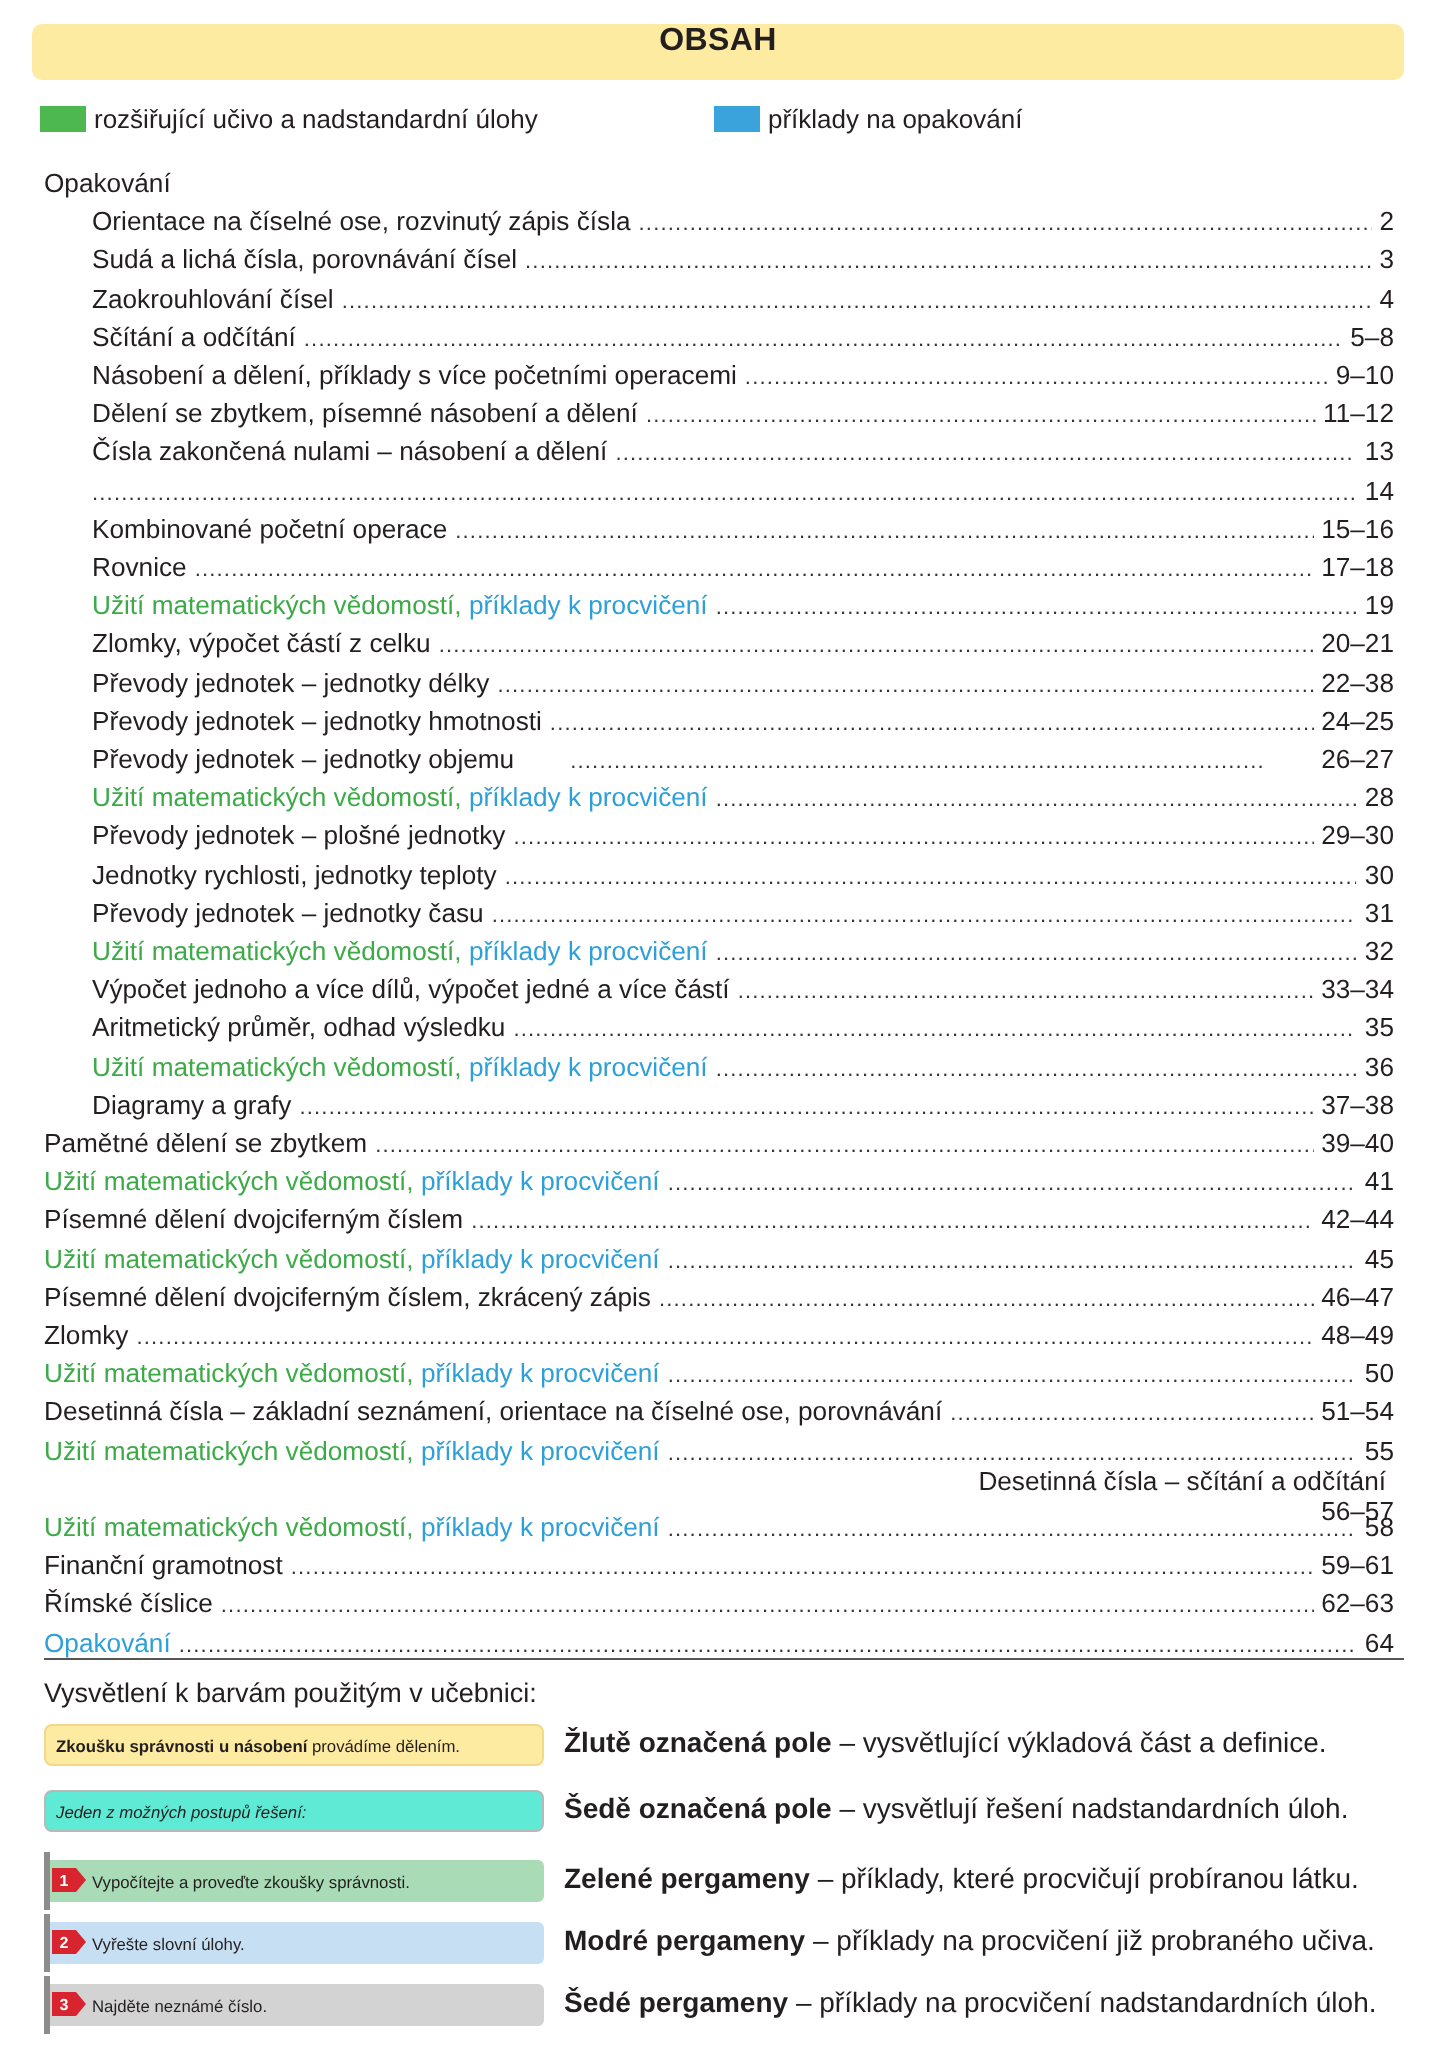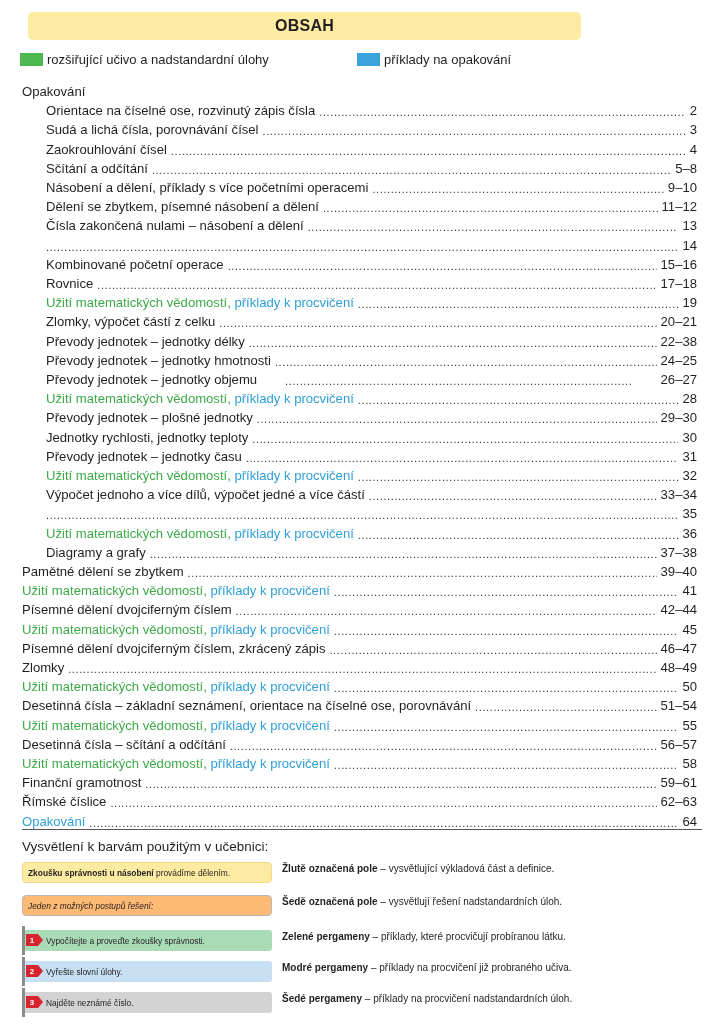--- a/index.html
+++ b/index.html
@@ -1,50 +1,50 @@
 <!DOCTYPE html>
 <html><head>
   <meta charset="utf-8">
   <style>
     html, body { margin: 0; padding: 0; background: #ffffff; }
     body { width: 718px; height: 1024px; position: relative; overflow: hidden;
            font-family: "Liberation Sans", sans-serif; color: #231f20; }
-    .header { position: absolute; left: 16px; top: 12px; width: 553px; height: 28px;
-              background: #fdeba2; border-radius: 5px; display: flex; align-items: center; justify-content: center; margin-left: 12px; }
+    .header { position: absolute; left: 16px; top: 12px; width: 686px; height: 28px;
+              background: #fdeba2; border-radius: 5px; display: flex; align-items: flex-start; justify-content: center; }
     .header span { font-weight: bold; font-size: 16px; letter-spacing: 0.2px; }
     .legend { position: absolute; top: 52px; left: 20px; right: 0; height: 18px; font-size: 13px; }
     .legend-item { position: absolute; top: 0; display: flex; align-items: center; }
     .swatch { width: 23px; height: 13px; margin-right: 4px; display: inline-block; }
     .toc { position: absolute; left: 0; top: 80px; width: 718px; }
     .toc-row { position: absolute; height: 19px; display: flex; align-items: flex-end;
                font-size: 13.1px; white-space: nowrap; right: 21px; }
     .toc-row .title { flex: 0 0 auto; padding-right: 4px; }
     .toc-row .leader { flex: 1 1 auto; overflow: hidden; height: 14px; position: relative; }
     .toc-row .leader::before { content: "..................................................................................................................................................................................................................................................................................................................................";
                position: absolute; left: 0; bottom: 0; letter-spacing: 0.6px; font-size: 11px; color: #333; white-space: nowrap; }
     .toc-row .page { flex: 0 0 auto; padding-left: 4px; text-align: right; }
     .green { color: #3daa48; }
     .blue { color: #2f9fd8; }
     .divider { position: absolute; left: 22px; top: 829px; width: 680px; height: 1px; background: #555; }
     .explain-title { position: absolute; left: 22px; top: 839px; font-size: 13.5px; }
     .ex-row { position: absolute; left: 22px; width: 680px; height: 22px; }
     .ex-box { position: absolute; left: 0; top: 0; width: 250px; height: 21px; border-radius: 4px;
               box-sizing: border-box; font-size: 8.4px; display: flex; align-items: center; padding-left: 5px; }
     .ex-box.yellow { background: #fdeba2; border: 1px solid #f4d78a; }
-    .ex-box.gray { background: #fdba74; border: 1px solid #b8b8b8; font-style: italic; }
+    .ex-box.gray { background: #5eead4; border: 1px solid #b8b8b8; font-style: italic; }
     .ex-box.pg { border-radius: 0 3px 3px 0; padding-left: 24px; border: none; }
     .pg.greenbg { background: #a9dbb6; }
     .pg.bluebg { background: #c7dff3; }
     .pg.graybg { background: #d3d3d3; }
     .pg-bar { position: absolute; left: 0; top: -4px; width: 3px; height: 29px; background: #8c8c8c; }
     .pg-badge { position: absolute; left: 4px; top: 4px; width: 12px; height: 12px; background: #d7242f;
                 color: #fff; font-size: 8px; font-weight: bold; display: flex; align-items: center; justify-content: center; }
     .pg-badge::after { content: ""; position: absolute; right: -5px; top: 0; border-left: 5px solid #d7242f;
                        border-top: 6px solid transparent; border-bottom: 6px solid transparent; }
-    .ex-desc { position: absolute; left: 260px; top: 1px; font-size: 10px; white-space: nowrap; }
+    .ex-desc { position: absolute; left: 260px; top: 1px; font-size: 14px; white-space: nowrap; }
     .ex-desc b { font-weight: bold; }
     b { font-weight: bold; }
   </style>
 </head>
 <body>
 
 <div class="header">
   <span>OBSAH</span>
 </div>
 
@@ -161,20 +161,21 @@
       <span class="title"><span class="green">Užití matematických vědomostí,</span> <span class="blue">příklady k procvičení</span></span>
       <span class="leader"></span>
       <span class="page">32</span>
     </div>
     <div class="toc-row" style="top: 403.2px; left: 46px;">
       <span class="title">Výpočet jednoho a více dílů, výpočet jedné a více částí</span>
       <span class="leader"></span>
       <span class="page">33–34</span>
     </div>
     <div class="toc-row" style="top: 422.4px; left: 46px;">
+      <span class="title">Aritmetický průměr, odhad výsledku</span>
       <span class="leader"></span>
       <span class="page">35</span>
     </div>
     <div class="toc-row" style="top: 441.6px; left: 46px;">
       <span class="title"><span class="green">Užití matematických vědomostí,</span> <span class="blue">příklady k procvičení</span></span>
       <span class="leader"></span>
       <span class="page">36</span>
     </div>
     <div class="toc-row" style="top: 460.8px; left: 46px;">
       <span class="title">Diagramy a grafy</span>
@@ -219,21 +220,21 @@
     <div class="toc-row" style="top: 614.4px; left: 22px;">
       <span class="title">Desetinná čísla – základní seznámení, orientace na číselné ose, porovnávání</span>
       <span class="leader"></span>
       <span class="page">51–54</span>
     </div>
     <div class="toc-row" style="top: 633.6px; left: 22px;">
       <span class="title"><span class="green">Užití matematických vědomostí,</span> <span class="blue">příklady k procvičení</span></span>
       <span class="leader"></span>
       <span class="page">55</span>
     </div>
-    <div class="toc-row" style="top: 652.8px; left: 22px;">
+    <div class="toc-row" style="top: 652.8px; left: 22px; flex-direction: column;">
       <span class="title">Desetinná čísla – sčítání a odčítání</span>
       <span class="leader"></span>
       <span class="page">56–57</span>
     </div>
     <div class="toc-row" style="top: 672px; left: 22px;">
       <span class="title"><span class="green">Užití matematických vědomostí,</span> <span class="blue">příklady k procvičení</span></span>
       <span class="leader"></span>
       <span class="page">58</span>
     </div>
     <div class="toc-row" style="top: 691.2px; left: 22px;">

